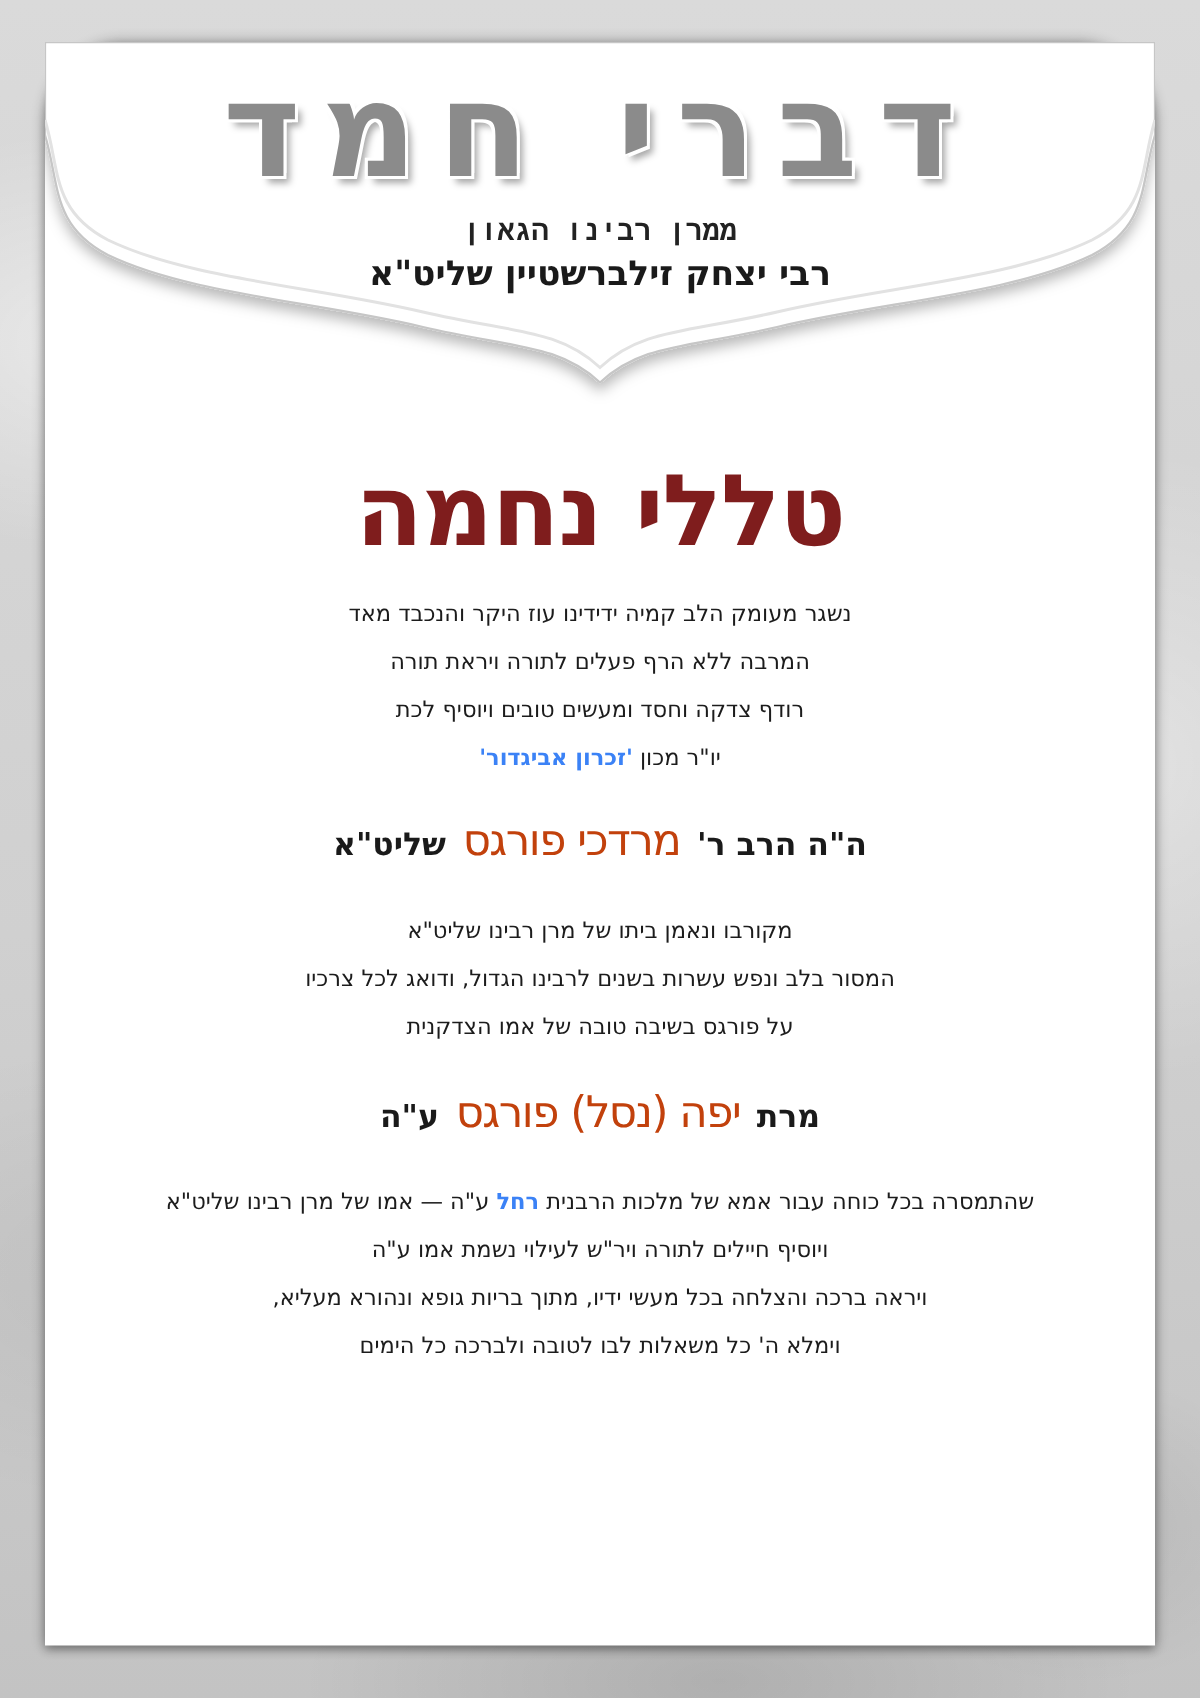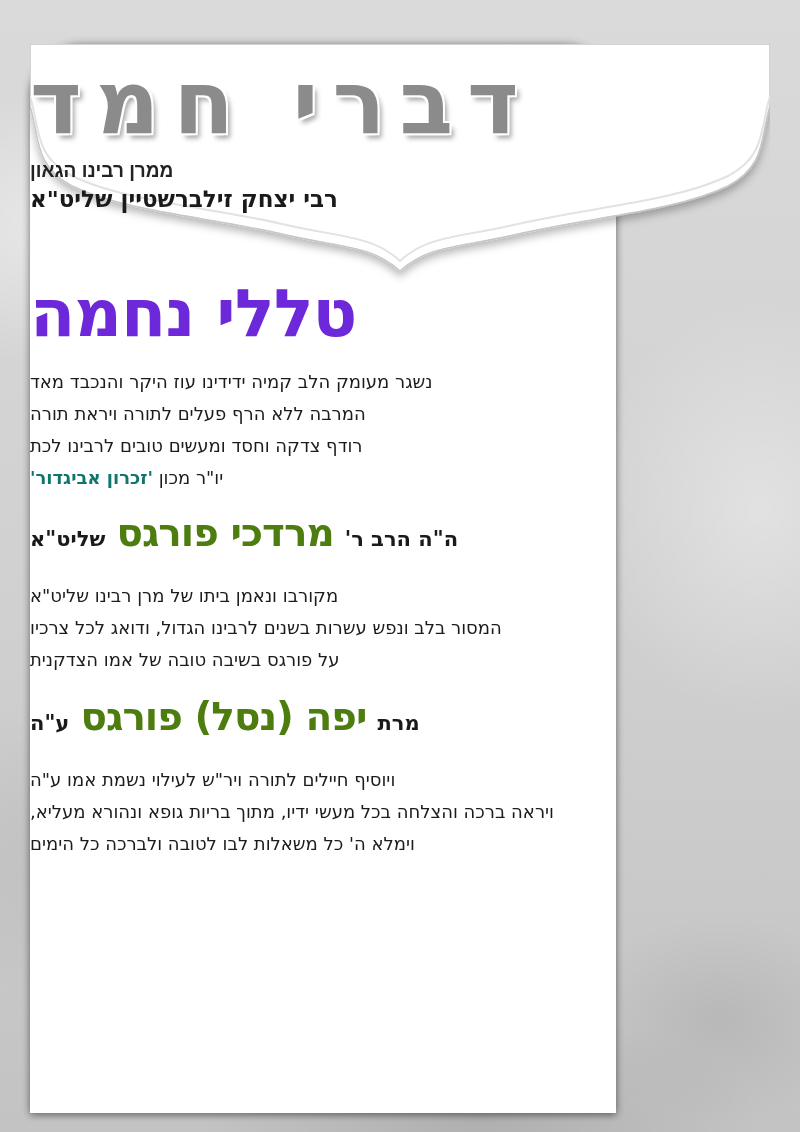--- a/index.html
+++ b/index.html
@@ -9,49 +9,49 @@
     background-color:#d2d2d2;
     background-image:
       radial-gradient(ellipse 300px 200px at 8% 20%, rgba(255,255,255,.45), transparent 70%),
       radial-gradient(ellipse 250px 300px at 95% 45%, rgba(255,255,255,.35), transparent 70%),
       radial-gradient(ellipse 320px 220px at 10% 75%, rgba(0,0,0,.05), transparent 70%),
       radial-gradient(ellipse 400px 160px at 60% 99%, rgba(0,0,0,.10), transparent 70%),
       radial-gradient(ellipse 200px 150px at 90% 90%, rgba(0,0,0,.07), transparent 70%),
       linear-gradient(to bottom,#dadada 0%,#d0d0d0 55%,#c3c3c3 100%);
   }
   .page{
-    position:absolute;left:30px;top:44px;width:586px;height:1069px;
+    position:absolute;left:30px;top:28px;width:740px;height:1069px;
     background:#ffffff;
     border-radius:52px 52px 0 0;
     box-shadow:0 0 9px rgba(0,0,0,.32), 0 3px 6px rgba(0,0,0,.25);
-    direction:rtl;text-align:left;color:#1b1b1b;
+    direction:rtl;text-align:center;color:#1b1b1b;
   }
   .ornament{position:absolute;top:0;left:0;z-index:0;display:block;}
   .header-zone{position:relative;z-index:2;height:212px;}
   .logo{
     padding-top:8px;
     font-family:"DejaVu Serif","DejaVu Sans",serif;
     font-size:88px;line-height:100px;font-weight:bold;
     color:#8b8b8b;letter-spacing:14px;
     text-shadow:
       -2px -2px 0 #ffffff, 2px -2px 0 #ffffff, -2px 2px 0 #ffffff, 2px 2px 0 #ffffff,
       4px 5px 5px rgba(0,0,0,.35);
   }
-  .sub1{margin-top:8px;font-family:Liberation Sans, sans-serif;font-size:19px;line-height:22px;font-weight:bold;color:#222;}
+  .sub1{margin-top:8px;font-family:Liberation Mono, monospace;font-size:19px;line-height:22px;font-weight:bold;color:#222;}
   .sub2{margin-top:4px;font-family:"DejaVu Serif","DejaVu Sans",serif;font-size:23px;line-height:26px;font-weight:bold;color:#1a1a1a;}
   .content{position:relative;z-index:2;}
-  .main-title{margin-top:22px;font-size:66px;line-height:72px;font-weight:bold;color:#6d28d9;letter-spacing:-1px;}
-  .para{font-size:18px;line-height:32px;color:#1c1c1c;}
-  .para .b{font-weight:bold;color:#0f766e;}
+  .main-title{margin-top:65px;font-size:66px;line-height:72px;font-weight:bold;color:#7f1d1d;letter-spacing:-1px;}
+  .para{font-size:15px;line-height:32px;color:#1c1c1c;}
+  .para .b{font-weight:bold;color:#3b82f6;}
   .p1{margin-top:16px;}
   .p2{margin-top:14px;}
   .p3{margin-top:14px;}
   .name-line{margin-top:14px;line-height:50px;white-space:nowrap;}
   .name-line .small{font-size:21px;font-weight:600;color:#1a1a1a;}
-  .name-line .big{font-size:39px;font-weight:bold;color:#4d7c0f;letter-spacing:-1px;margin:0 6px;}
+  .name-line .big{font-size:29px;font-weight:normal;color:#c2410c;letter-spacing:-1px;margin:0 6px;}
   .nl2{margin-top:16px;}
 </style>
 </head>
 <body>
 
 <div class="page">
 
   <svg class="ornament" width="740" height="250" viewBox="0 0 740 250" preserveAspectRatio="none" aria-hidden="true">
     <defs>
       <filter id="ornShadow" x="-10%" y="-10%" width="120%" height="140%">
@@ -81,21 +81,21 @@
     <div class="sub2">רבי יצחק זילברשטיין שליט"א</div>
   </div>
 
   <div class="content">
 
     <div class="main-title">טללי נחמה</div>
 
     <div class="para p1">
       <div>נשגר מעומק הלב קמיה ידידינו עוז היקר והנכבד מאד</div>
       <div>המרבה ללא הרף פעלים לתורה ויראת תורה</div>
-      <div>רודף צדקה וחסד ומעשים טובים לרבינו לכת</div>
+      <div>רודף צדקה וחסד ומעשים טובים ויוסיף לכת</div>
       <div><span>יו"ר מכון </span><span class="b">'זכרון אביגדור'</span></div>
     </div>
 
     <div class="name-line">
       <span class="small">ה"ה הרב ר'</span>
       <span class="big">מרדכי פורגס</span>
       <span class="small">שליט"א</span>
     </div>
 
     <div class="para p2">
@@ -104,19 +104,20 @@
       <div>על פורגס בשיבה טובה של אמו הצדקנית</div>
     </div>
 
     <div class="name-line nl2">
       <span class="small">מרת</span>
       <span class="big">יפה (נסל) פורגס</span>
       <span class="small">ע"ה</span>
     </div>
 
     <div class="para p3">
+      <div><span>שהתמסרה בכל כוחה עבור אמא של מלכות הרבנית </span><span class="b">רחל</span><span> ע"ה — אמו של מרן רבינו שליט"א</span></div>
       <div>ויוסיף חיילים לתורה ויר"ש לעילוי נשמת אמו ע"ה</div>
       <div>ויראה ברכה והצלחה בכל מעשי ידיו, מתוך בריות גופא ונהורא מעליא,</div>
       <div>וימלא ה' כל משאלות לבו לטובה ולברכה כל הימים</div>
     </div>
 
   </div>
 </div>
 
 </body></html>

